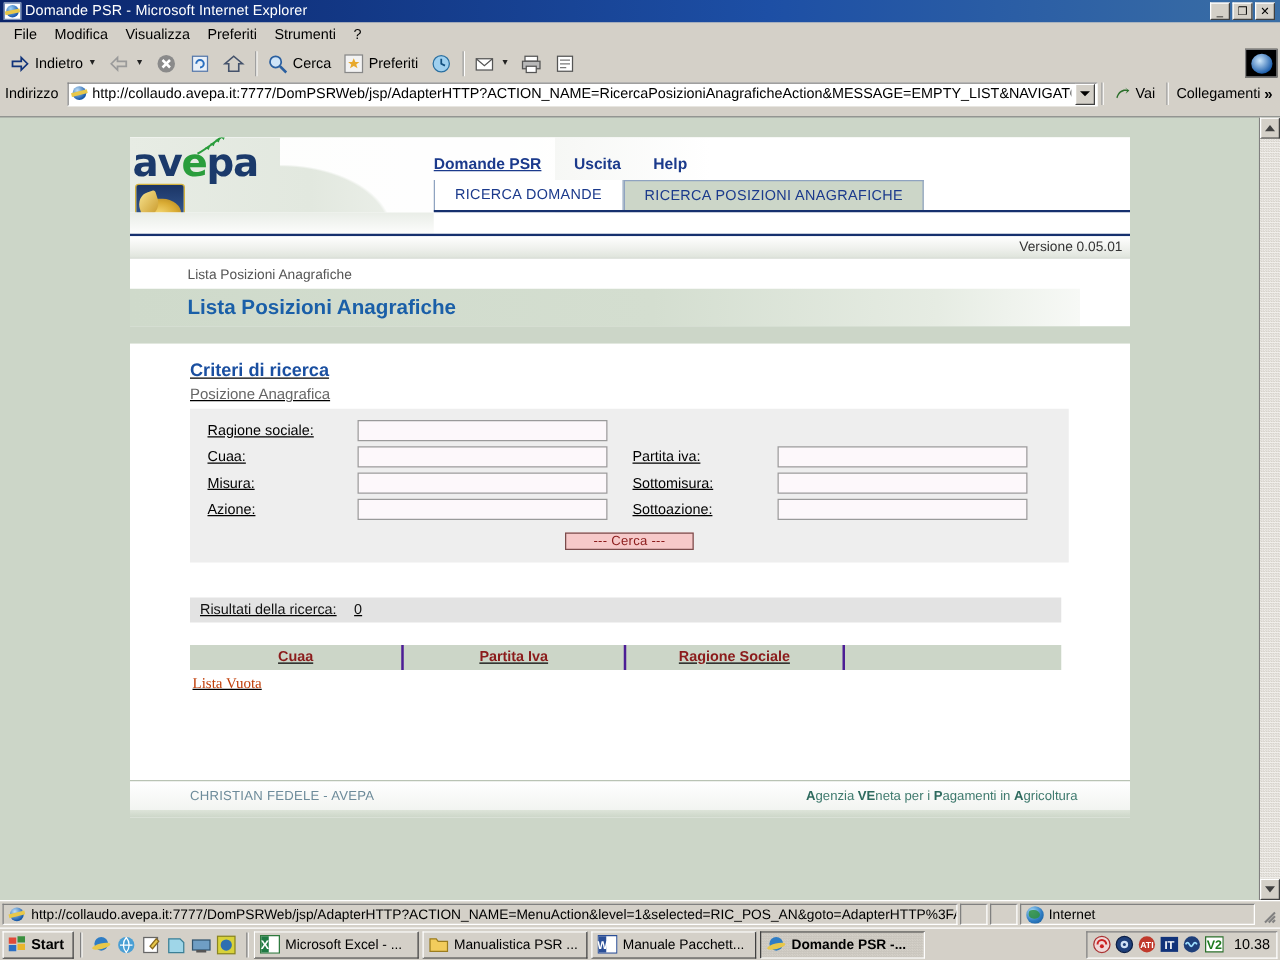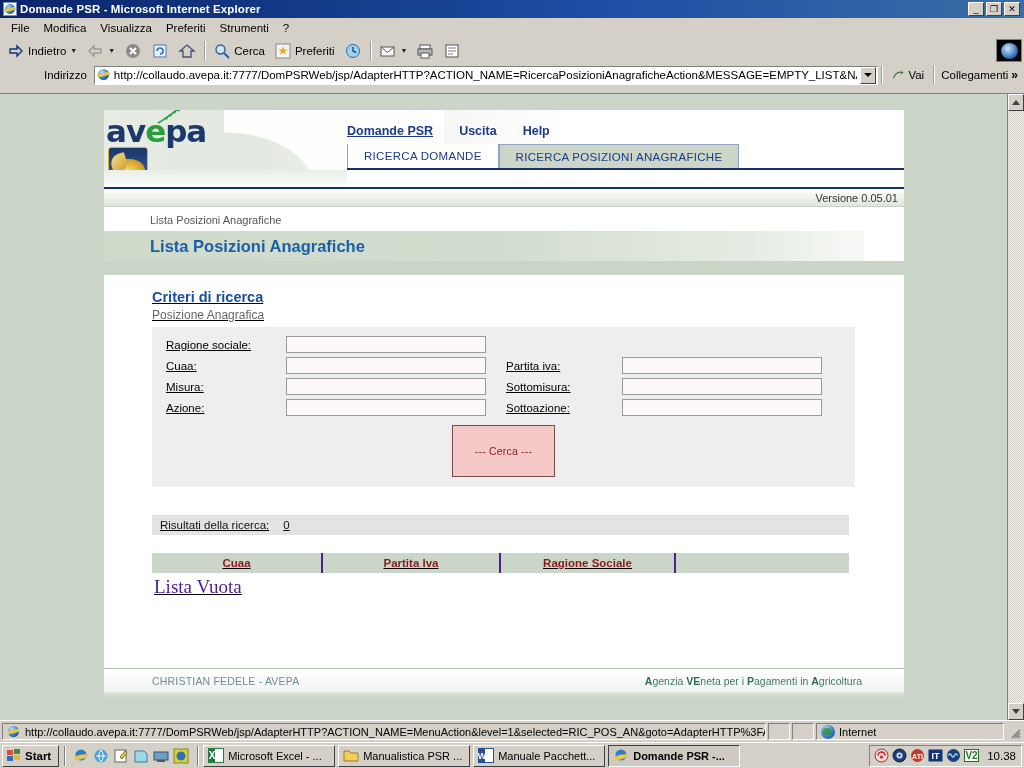--- a/index.html
+++ b/index.html
@@ -34,21 +34,21 @@
     content: ""; position: absolute; left: 1px; top: 1px;
     width: 10px; height: 10px; border-radius: 50%;
     background: radial-gradient(circle at 35% 30%, #9fd3f5, #1c5bb0 70%);
   }
   .titlebar .tb-icon::after {
     content: ""; position: absolute; left: 0; top: 5px;
     width: 12px; height: 3px; background: #e8c84a;
     transform: rotate(-12deg);
   }
   .titlebar .tb-title {
-    font-weight: bold; font-size: 11.5px; letter-spacing: .1px;
+    font-weight: normal; font-size: 11.5px; letter-spacing: .1px;
     white-space: nowrap; overflow: hidden;
   }
   .titlebar .tb-spacer { flex: 1; }
   .tb-buttons { display: flex; gap: 2px; padding-right: 2px; }
   .tb-btn {
     width: 16px; height: 14px;
     background: #d4d0c8;
     border: 1px solid; border-color: #fff #404040 #404040 #fff;
     position: relative;
     font-size: 9px; line-height: 12px; text-align: center; color: #000;
@@ -88,21 +88,21 @@
     content: ""; position: absolute; left: 4px; top: 3px; width: 17px; height: 16px;
     background: radial-gradient(circle at 40% 35%, #cfe8fb, #1558a8 75%);
     border-radius: 50%;
   }
 
   
   .addressbar {
     height: 22px; display: flex; align-items: center;
     background: #d4d0c8; padding: 0 2px; gap: 3px;
   }
-  .addr-label { font-size: 11.5px; padding: 0 4px 0 2px; color: #000; margin-left: 40px; }
+  .addr-label { font-size: 11.5px; padding: 0 4px 0 2px; color: #000; }
   .addr-field {
     flex: 1; height: 19px;
     background: #fff;
     border: 1px solid; border-color: #808080 #fff #fff #808080;
     display: flex; align-items: center; gap: 3px;
     padding: 0 0 0 2px; overflow: hidden;
     position: relative;
   }
   .addr-ie-ico { width: 14px; height: 14px; flex: none; position: relative; }
   .addr-ie-ico::before {
@@ -325,21 +325,21 @@
   }
   .fld.wide { width: 200px; }
   .td-f1 { width: 214px; }
   .cerca-row { text-align: center; padding-top: 7px !important; }
   .btn-cerca {
     background: #f6c9c9;
     border: 1px solid #7a4b4b;
     color: #8b1b1b;
     font-size: 10.5px;
     font-family: "Liberation Sans", sans-serif;
-    padding: 19px 22px;
+    padding: 0 22px;
     letter-spacing: .2px;
     cursor: pointer;
   }
 
   
   .results-bar {
     margin-top: 28px;
     background: #e3e3e3;
     height: 20px; display: flex; align-items: center;
     padding-left: 8px; gap: 14px;
@@ -359,21 +359,21 @@
     font-size: 11.5px;
     font-weight: bold;
     padding: 4px 0;
     border-right: 2px solid #4c1d95;
     text-align: center;
     font-family: "Liberation Sans", sans-serif;
   }
   .res-table th:last-child { border-right: none; }
   .empty-msg {
     font-family: "Liberation Serif", serif;
-    font-size: 19px; color: #4c1d95;
+    font-size: 12px; color: #c2410c;
     padding: 3px 0 0 2px;
   }
 
   .body-spacer { height: 70px; background: #fff; }
 
   
   .site-foot {
     border-top: 1px solid #b9c3b4;
     height: 24px;
     background: linear-gradient(to bottom, #ffffff, #f2f4f1);

